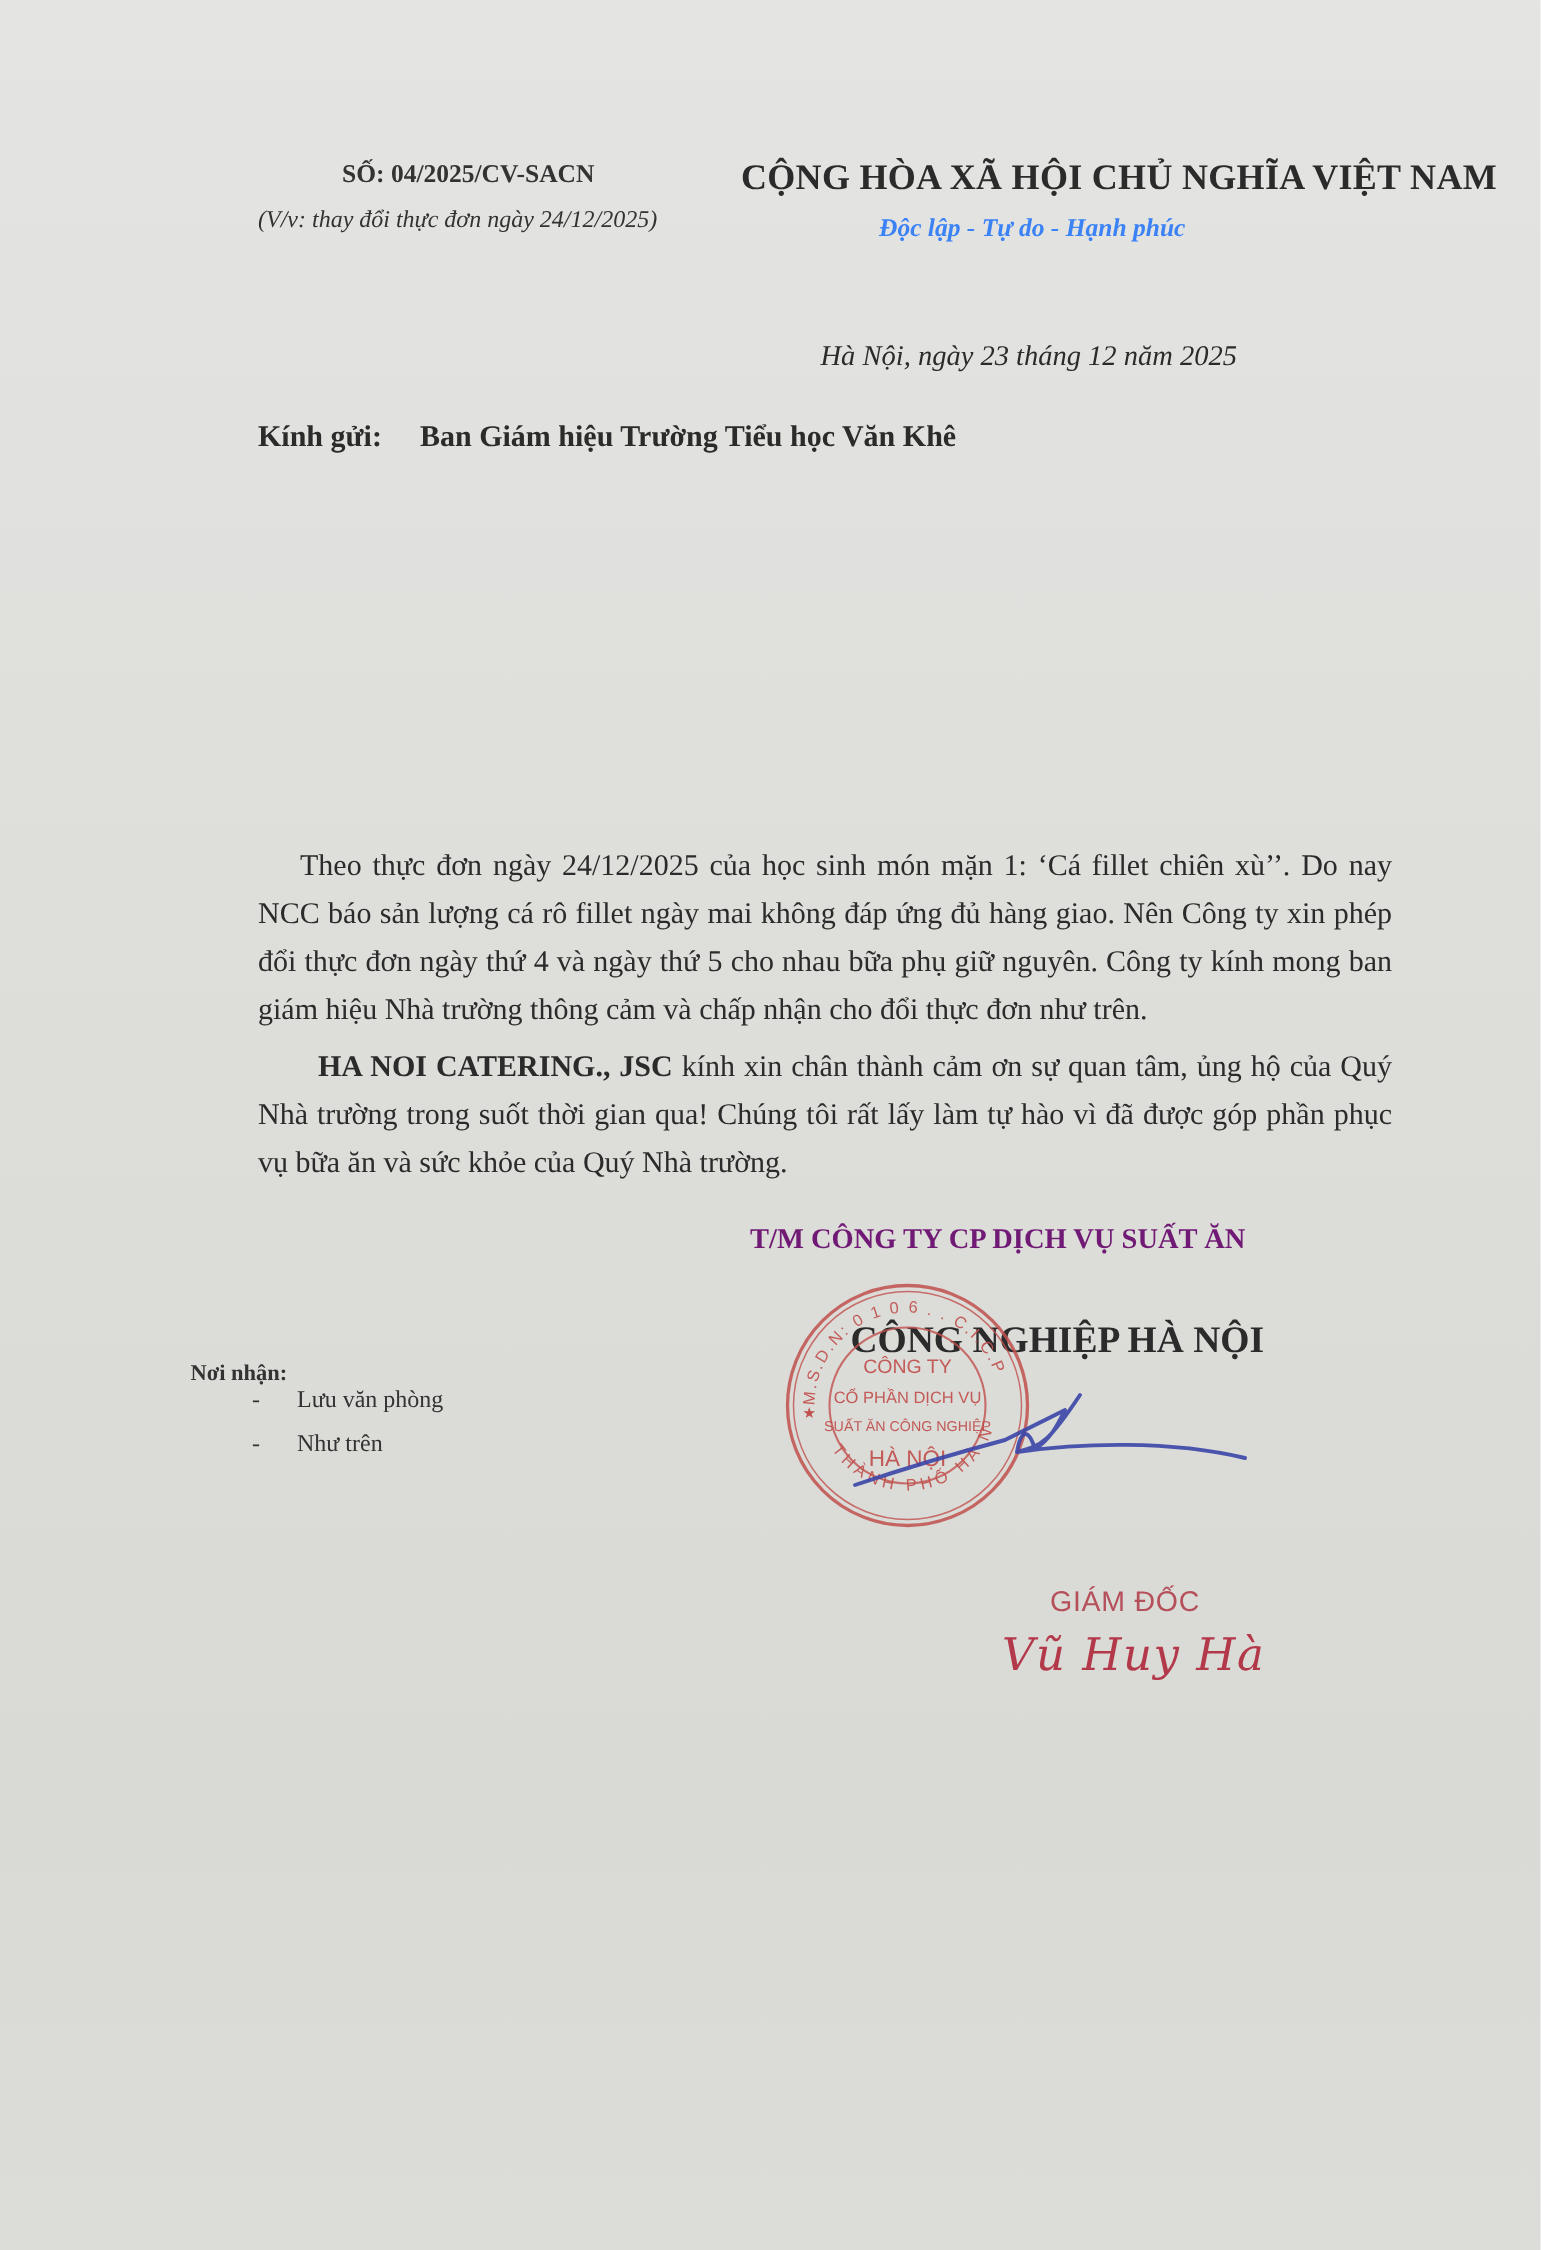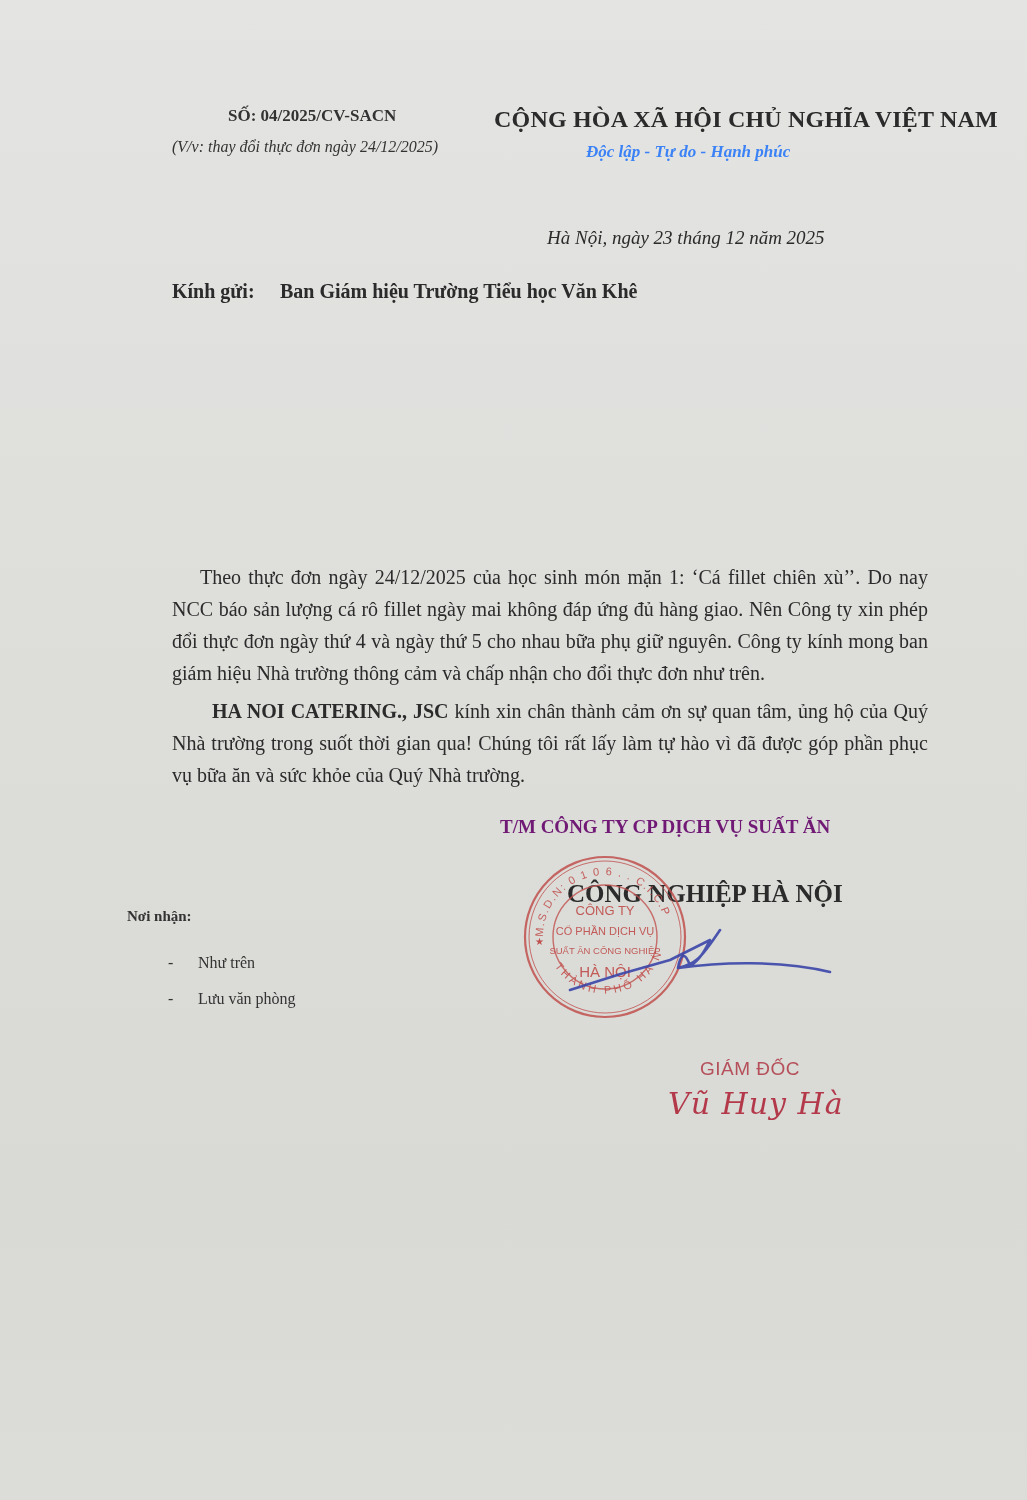--- a/index.html
+++ b/index.html
@@ -34,21 +34,21 @@
   .p3 { top: 695px; }
   .p3 .indent { width: 40px; }
 
   .tm1 { left: 500px; top: 816px; font-size: 19px; font-weight: bold; color: #701a75; }
   .tm2 { left: 567px; top: 880px; font-size: 25px; font-weight: bold; color: #2b2b2b; }
 
   .noinhan { left: 127px; top: 908px; font-size: 15px; font-weight: bold; color: #333; }
   .recip { left: 168px; font-size: 16px; color: #333; }
   .recip .dash { display: inline-block; width: 30px; }
   .r1 { top: 954px; }
-  .r2 { top: 990px; }
+  .r2 { top: 925px; }
 
   .stamp { position: absolute; left: 521px; top: 853px; width: 168px; height: 168px; }
   .sig { position: absolute; left: 560px; top: 920px; width: 280px; height: 80px; }
 
   .gd { left: 700px; top: 1058px; font-family: "Liberation Sans", "DejaVu Sans", sans-serif; font-size: 19px; color: #b5505a; letter-spacing: 0.5px; }
   .name { left: 668px; top: 1086px; font-family: "DejaVu Serif", serif; font-style: italic; font-size: 30px; color: #b3394a; letter-spacing: 1px; }
 </style>
 </head>
 <body>
 

